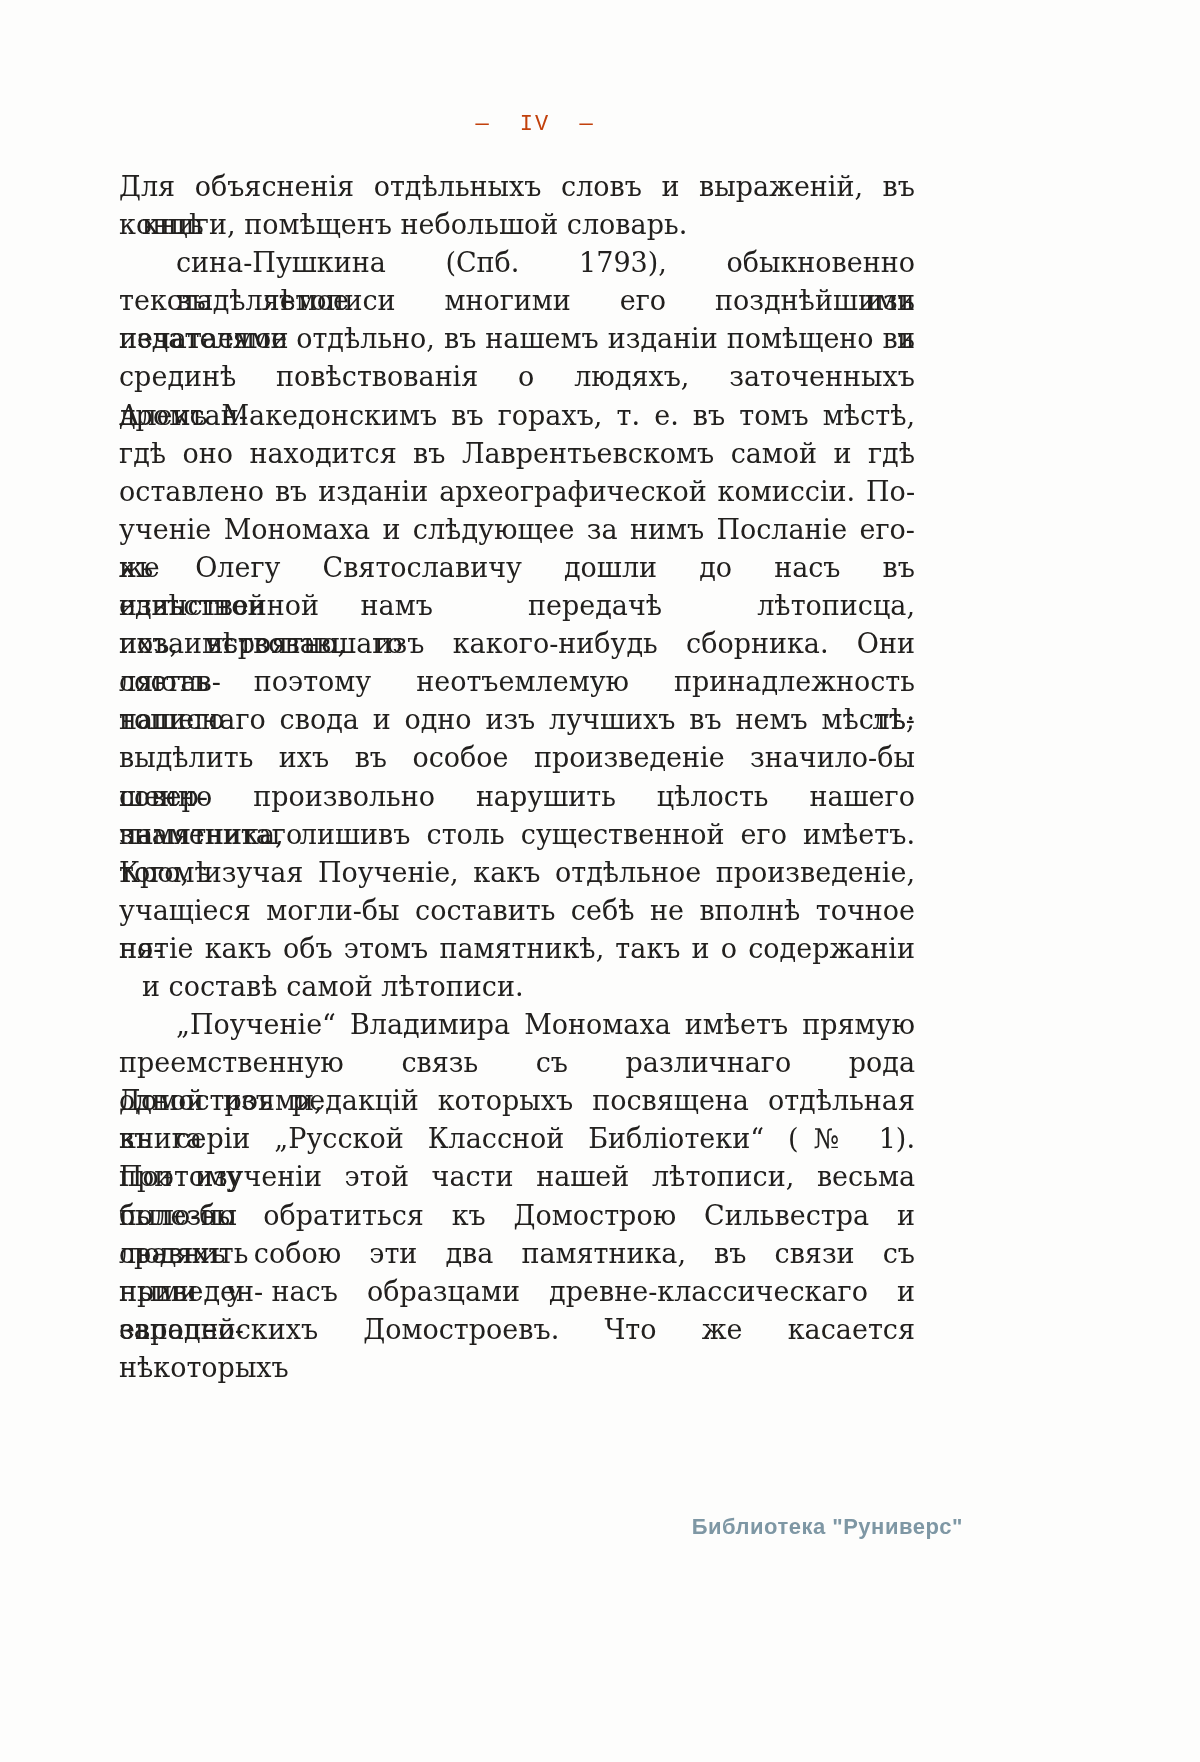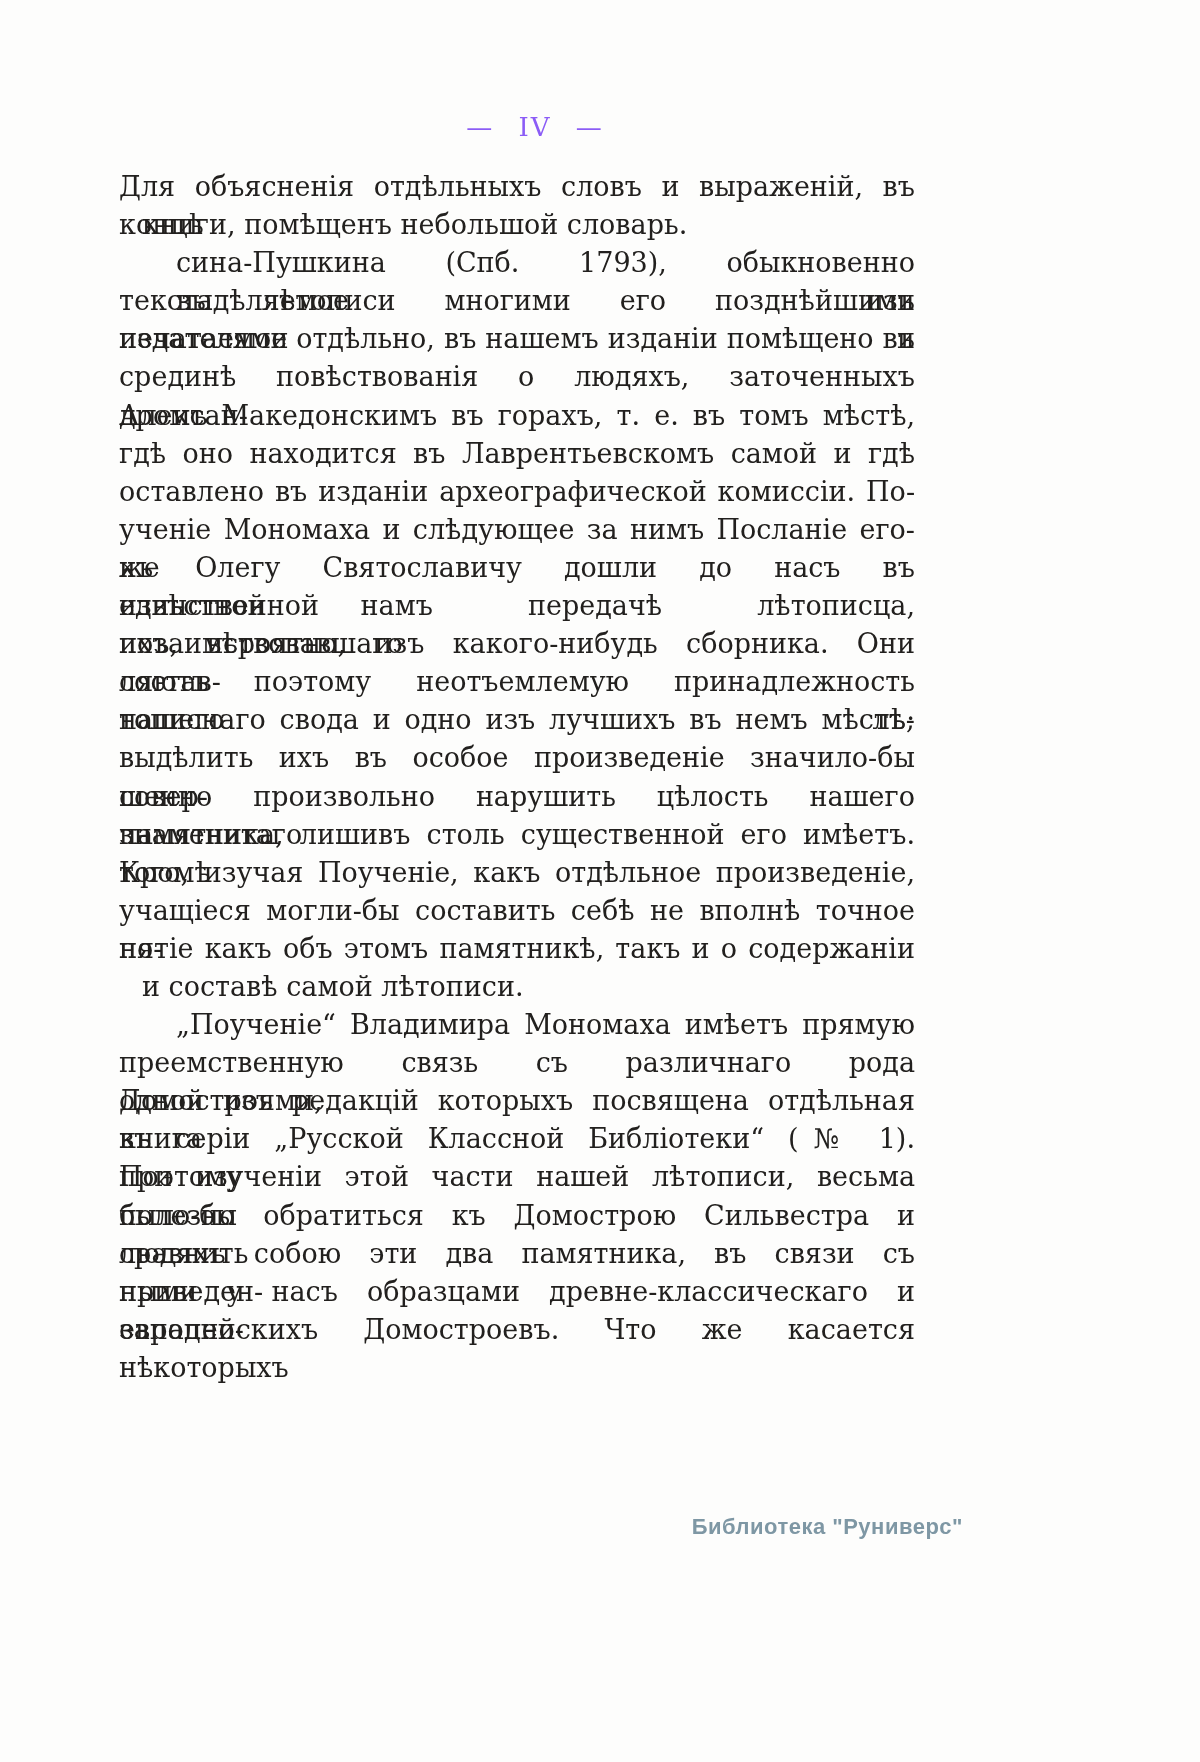--- a/index.html
+++ b/index.html
@@ -15,25 +15,26 @@
     font-family: "DejaVu Serif", serif;
     color: #222120;
     overflow: hidden;
   }
   .page-number {
     position: absolute;
     top: 112px;
     left: 137px;
     width: 796px;
     text-align: center;
-    font-size: 26px;
+    font-size: 22px;
     letter-spacing: 2px;
     word-spacing: 14px;
-    color: #8b5cf6;
+    color: #c2410c;
     font-variant: small-caps;
+    font-family: Liberation Mono, monospace;
   }
   .text-block {
     position: absolute;
     top: 168px;
     left: 119px;
     width: 796px;
   }
   .paragraph {
     margin: 0;
   }

